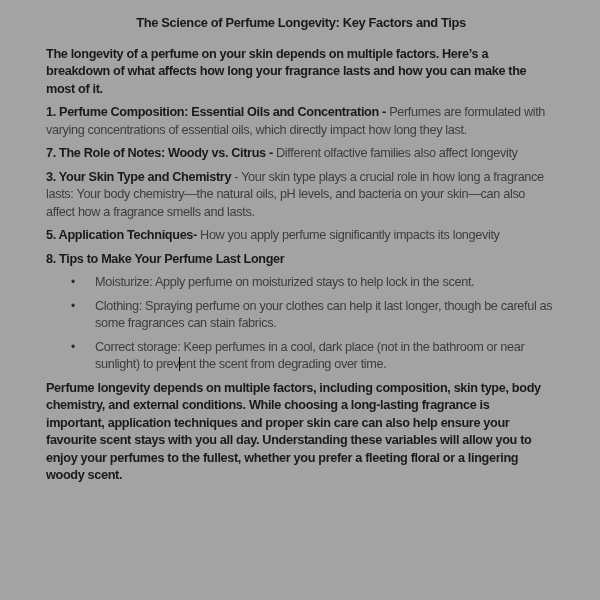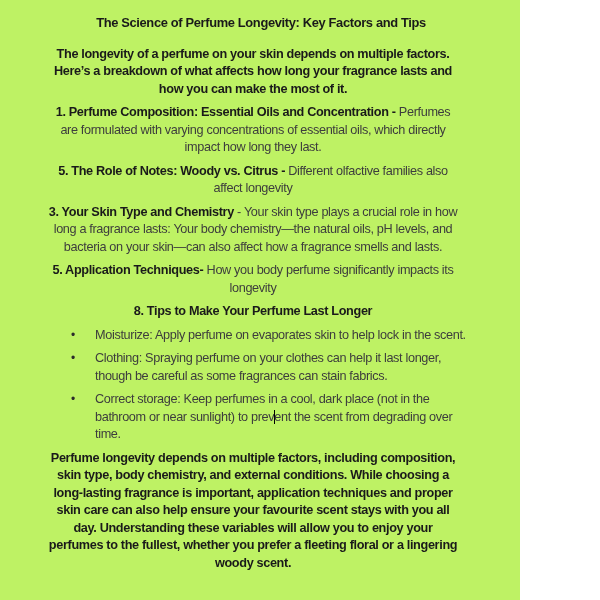--- a/index.html
+++ b/index.html
@@ -2,42 +2,41 @@
 <html><head>
 <meta charset="utf-8">
 <style>
   html, body {
     margin: 0;
     padding: 0;
     background: #ffffff;
   }
   .page {
     position: relative;
-    width: 520px;
+    width: 600px;
     height: 600px;
     box-sizing: border-box;
-    background: #bef264;
+    background: #a3a3a3;
     font-family: "Liberation Sans", sans-serif;
     font-size: 12.7px;
     letter-spacing: -0.35px;
     line-height: 17.5px;
     color: #3d3d3d;
     padding: 14px 44px 0 46px;
     overflow: hidden;
   }
   .title {
     font-size: 12.9px;
     font-weight: bold;
     color: #1a1a1a;
     text-align: center;
     margin: 0 0 14px 0;
   }
   .para {
-    margin: 0 16px 6px 0;
-    text-align: center;
+    margin: 0 8px 6px 0;
   }
   .bold-para {
     font-weight: bold;
     color: #1a1a1a;
   }
   .lead {
     font-weight: bold;
     color: #1a1a1a;
   }
   ul.tips {
@@ -74,31 +73,31 @@
 <body>
 
 <div class="page">
 
   <h1 class="title">The Science of Perfume Longevity: Key Factors and Tips</h1>
 
   <p class="para bold-para">The longevity of a perfume on your skin depends on multiple factors. Here’s a breakdown of what affects how long your fragrance lasts and how you can make the most of it.</p>
 
   <p class="para"><span class="lead">1. Perfume Composition: Essential Oils and Concentration -</span><span> Perfumes are formulated with varying concentrations of essential oils, which directly impact how long they last.</span></p>
 
-  <p class="para"><span class="lead">5. The Role of Notes: Woody vs. Citrus -</span><span> Different olfactive families also affect longevity</span></p>
+  <p class="para"><span class="lead">7. The Role of Notes: Woody vs. Citrus -</span><span> Different olfactive families also affect longevity</span></p>
 
   <p class="para"><span class="lead">3. Your Skin Type and Chemistry</span><span> - Your skin type plays a crucial role in how long a fragrance lasts: Your body chemistry—the natural oils, pH levels, and bacteria on your skin—can also affect how a fragrance smells and lasts.</span></p>
 
 
-  <p class="para"><span class="lead">5. Application Techniques-</span><span> How you body perfume significantly impacts its longevity</span></p>
+  <p class="para"><span class="lead">5. Application Techniques-</span><span> How you apply perfume significantly impacts its longevity</span></p>
 
 
   <p class="para bold-para">8. Tips to Make Your Perfume Last Longer</p>
 
   <ul class="tips">
-    <li><span>Moisturize: Apply perfume on evaporates skin to help lock in the scent.</span></li>
+    <li><span>Moisturize: Apply perfume on moisturized stays to help lock in the scent.</span></li>
     <li><span>Clothing: Spraying perfume on your clothes can help it last longer, though be careful as some fragrances can stain fabrics.</span></li>
     <li><span>Correct storage: Keep perfumes in a cool, dark place (not in the bathroom or near sunlight) to prev</span><span class="caret"></span><span>ent the scent from degrading over time.</span></li>
   </ul>
 
   <p class="para bold-para conclusion">Perfume longevity depends on multiple factors, including composition, skin type, body chemistry, and external conditions. While choosing a long-lasting fragrance is important, application techniques and proper skin care can also help ensure your favourite scent stays with you all day. Understanding these variables will allow you to enjoy your perfumes to the fullest, whether you prefer a fleeting floral or a lingering woody scent.</p>
 
 </div>
 
 </body></html>

